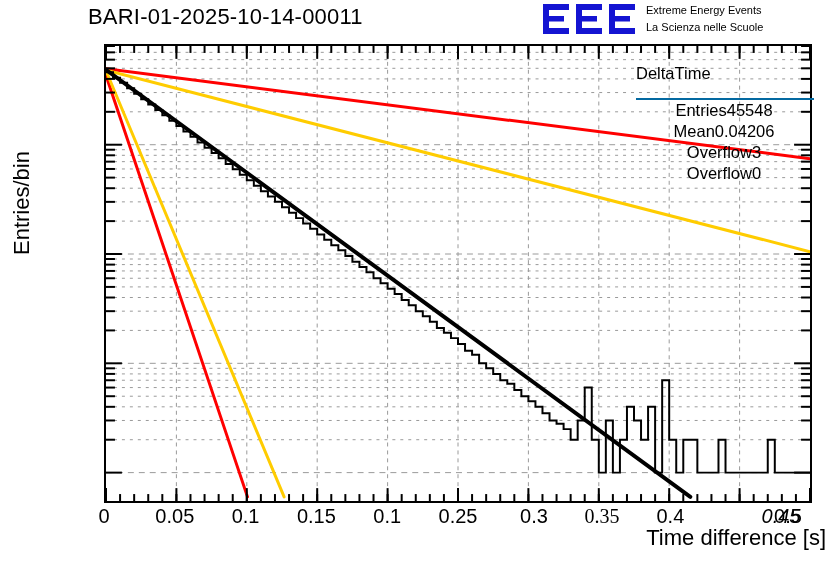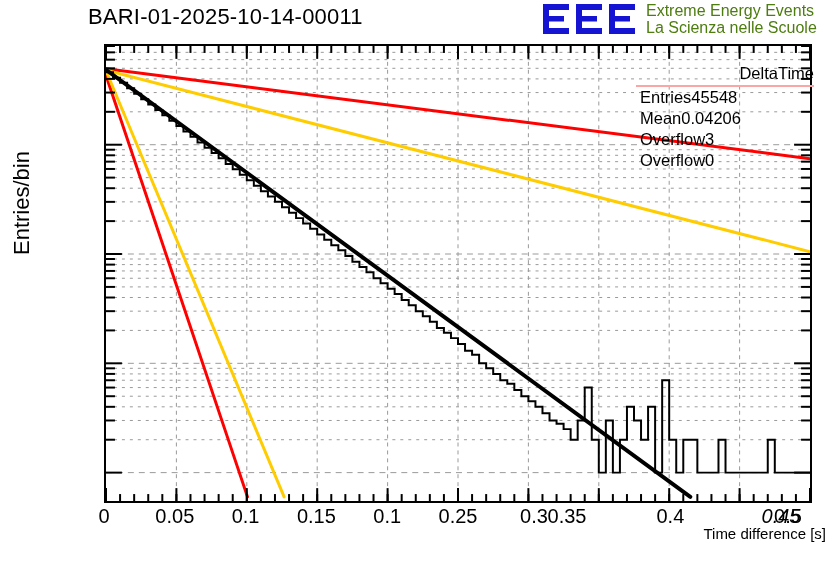--- a/index.html
+++ b/index.html
@@ -8,50 +8,50 @@
   #root{position:relative;width:703px;height:572px;}
 
   
   #plot-title{
     position:absolute;left:88px;top:4px;
     font-size:22px;letter-spacing:0.2px;white-space:nowrap;
   }
   #eee-logo{position:absolute;left:543px;top:2px;width:290px;height:36px;}
   #eee-mark{position:absolute;left:0;top:2px;width:97px;height:30px;}
   #eee-text{position:absolute;left:103px;top:0px;width:190px;}
-  .eee-line{font-size:16px;line-height:17px;color:#4d7c0f;white-space:nowrap;}
+  .eee-line{font-size:11px;line-height:17px;color:#000000;white-space:nowrap;}
 
   
   #frame{
     position:absolute;left:104px;top:44px;
     width:708px;height:459px;
     border:2px solid #000;box-sizing:border-box;background:#fff;
   }
   #gridlayer,#datalayer,#ticklayer{position:absolute;left:0;top:0;width:100%;height:100%;}
 
   
   #ylabel{
     position:absolute;left:-78px;top:190px;width:200px;
     transform:rotate(-90deg);transform-origin:center center;
     text-align:center;font-size:22px;white-space:nowrap;
   }
   #xlabel{
     position:absolute;left:426px;top:525px;width:400px;
-    font-size:15px;text-align:right;white-space:nowrap;
+    font-size:22px;text-align:right;white-space:nowrap;
   }
   .xtick-label{position:absolute;font-size:20px;text-align:center;
                transform:translateX(-50%);white-space:nowrap;top:505px;}
 
   
   #stats{
     position:absolute;left:636px;top:64px;width:178px;
     font-size:16.5px;line-height:19.5px;background:transparent;
   }
-  #stats-title{text-align:right;padding-bottom:1px;border-bottom:2px solid #fca5a5;}
-  .stat-row{display:flex;justify-content:flex-start;padding-top:1.5px;}
+  #stats-title{text-align:left;padding-bottom:14px;border-bottom:2px solid #0369a1;}
+  .stat-row{display:flex;justify-content:center;padding-top:1.5px;}
   .stat-key{padding-left:4px;}
   .stat-val{padding-right:6px;}
 </style>
 </head>
 <body>
 
 <div id="root">
 
   <div id="plot-title">BARI-01-2025-10-14-00011</div>
 
@@ -335,21 +335,21 @@
     <div id="xlabel">Time difference [s]</div>
   </div>
   <div id="xticks">
       <div class="xtick-label" style="left: 104px;">0</div>
       <div class="xtick-label" style="left: 174.8px;">0.05</div>
       <div class="xtick-label" style="left: 245.6px;">0.1</div>
       <div class="xtick-label" style="left: 316.4px;">0.15</div>
       <div class="xtick-label" style="left: 387.2px;">0.1</div>
       <div class="xtick-label" style="left: 458px;">0.25</div>
       <div class="xtick-label" style="left: 534px;">0.3</div>
-      <div class="xtick-label" style="left: 567px;">0.35</div>
+      <div class="xtick-label" style="left: 602px; font-family: Liberation Serif, serif;">0.35</div>
       <div class="xtick-label" style="left: 670.4px;">0.4</div>
       <div class="xtick-label" style="left: 781px; font-style: italic;">0.45</div>
       <div class="xtick-label" style="left: 788px;">0.5</div>
     </div>
   <div id="yticks"></div>
 
   <div id="stats">
     <div id="stats-title">DeltaTime</div>
     <div id="stats-rows">
         <div class="stat-row">

